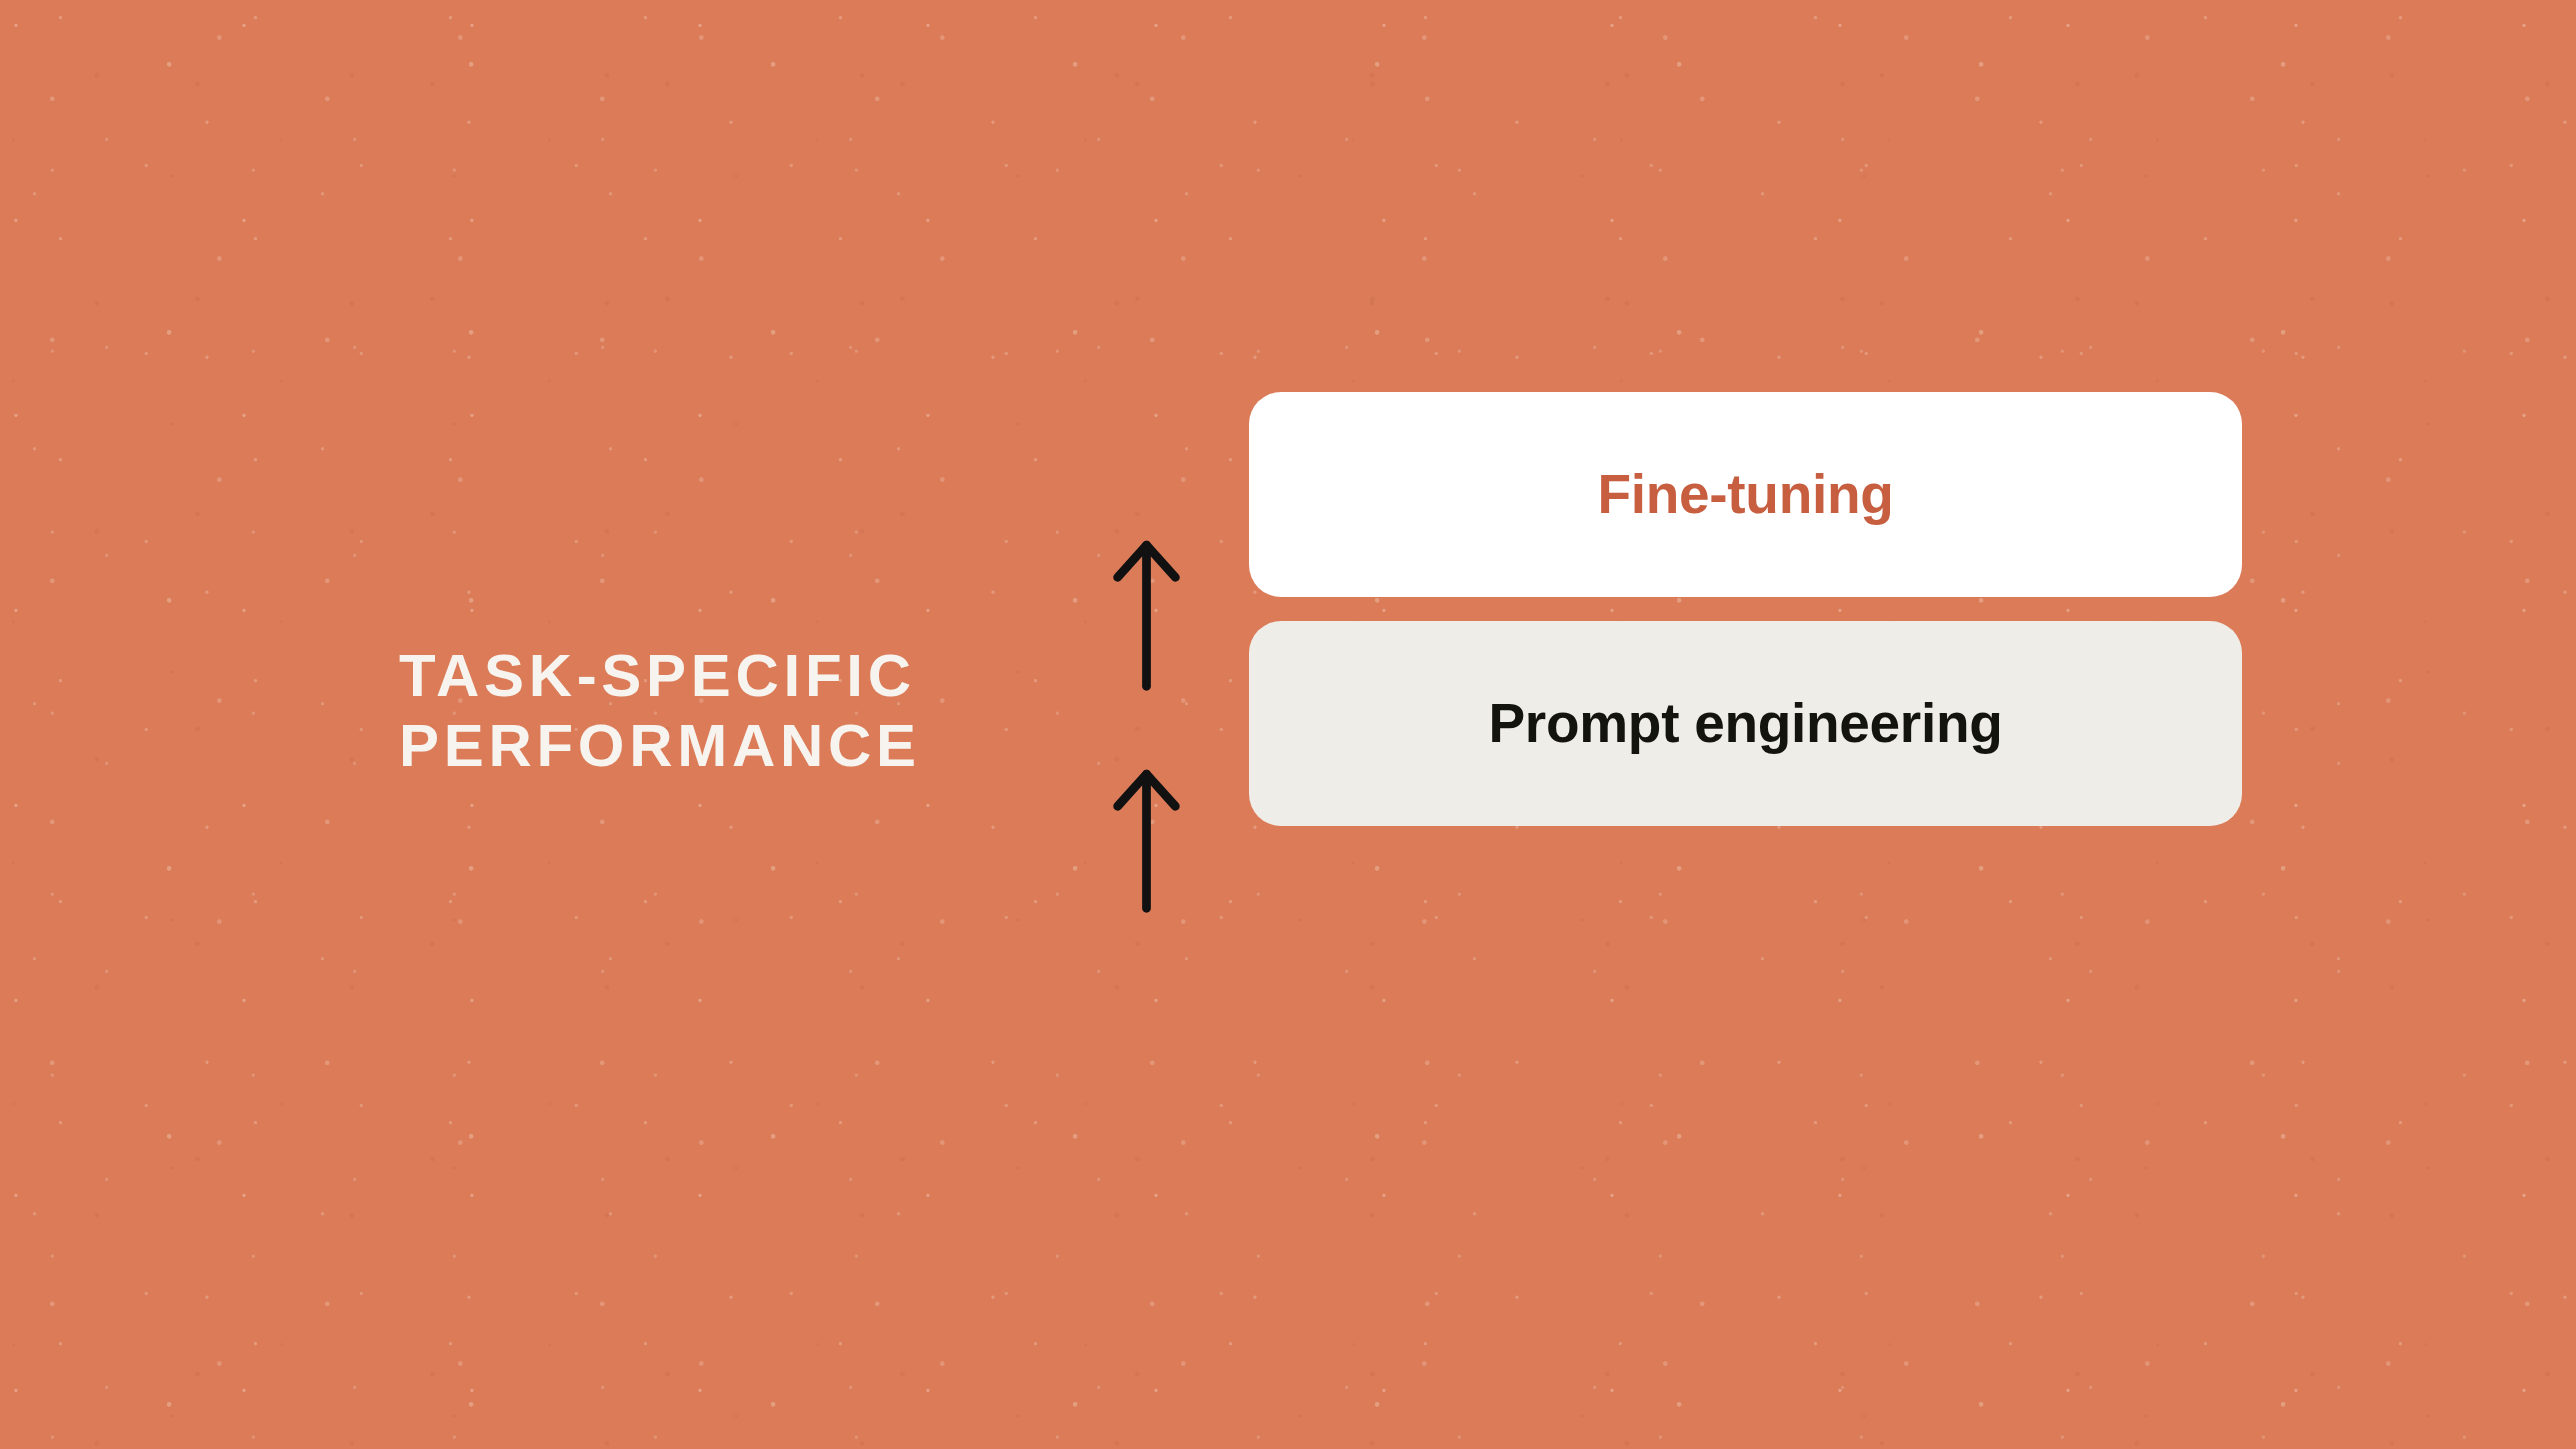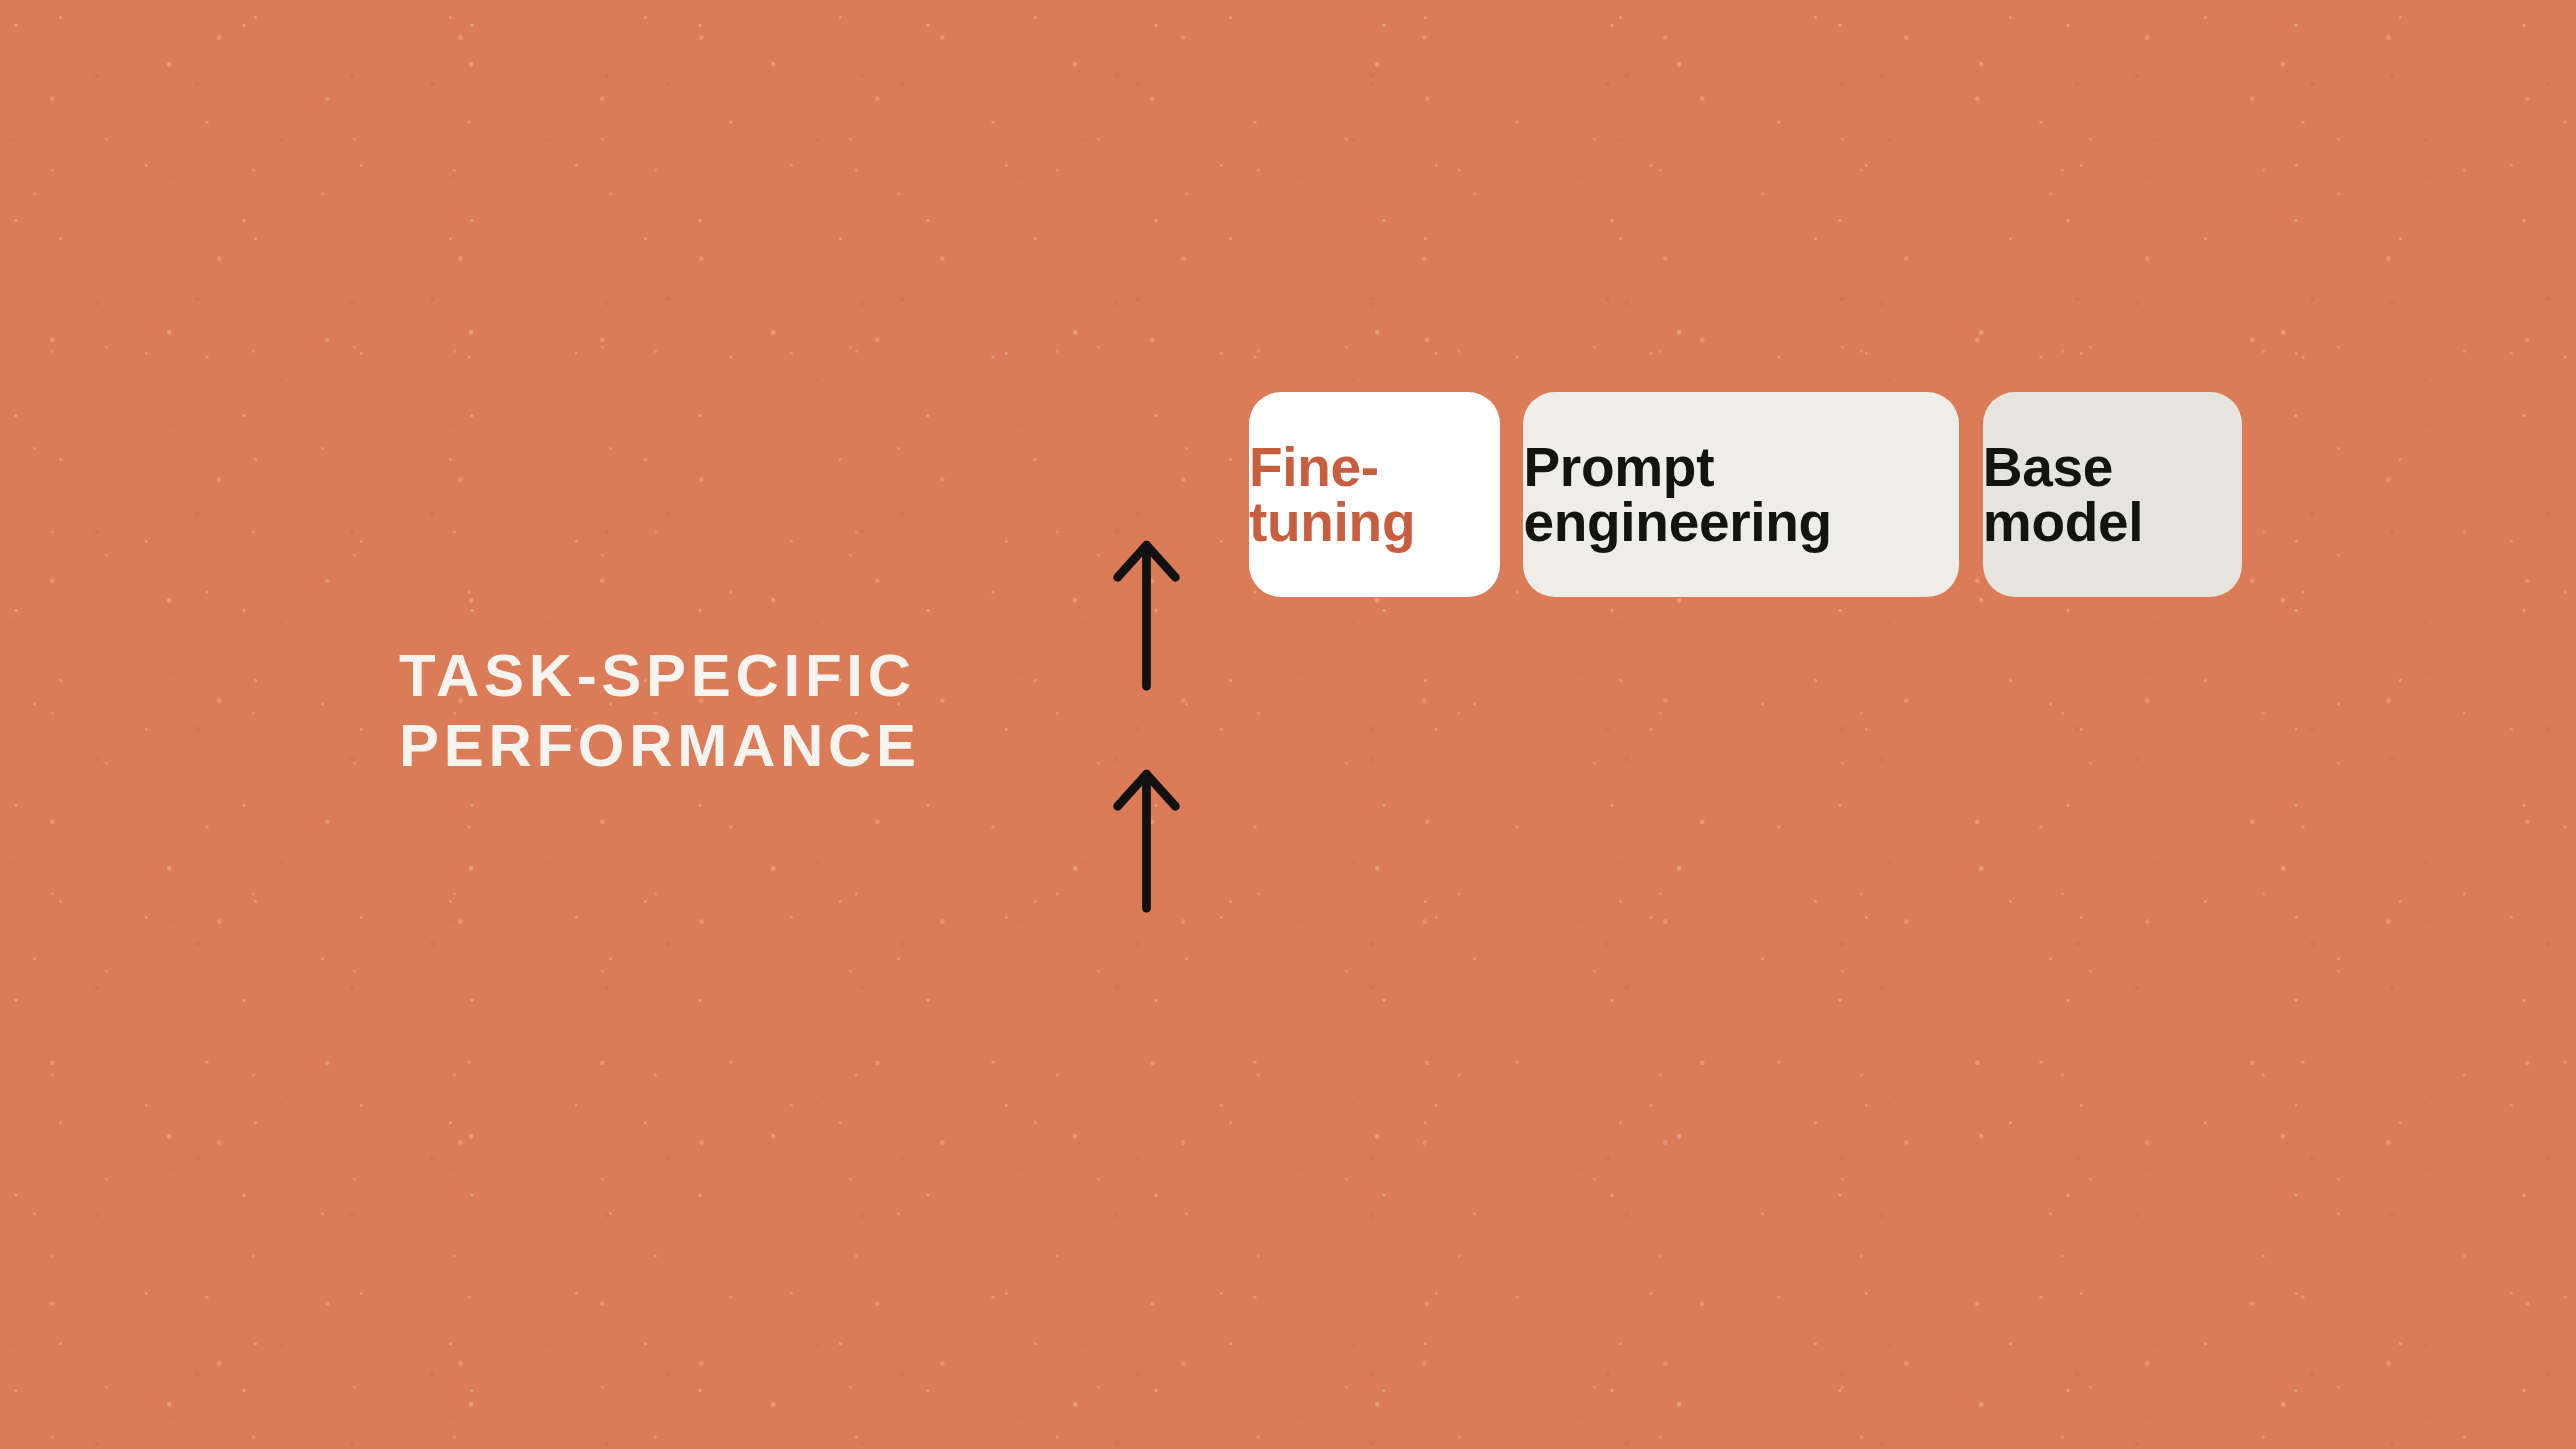--- a/index.html
+++ b/index.html
@@ -70,21 +70,21 @@
   #arrow-lower { top: 766px; height: 149px; }
   .arrow svg { display: block; width: 100%; height: 100%; overflow: visible; }
 
   
   #card-stack {
     position: absolute;
     left: 1249px;
     top: 392px;
     width: 993px;
     display: flex;
-    flex-direction: row;
+    flex-direction: column;
     gap: 23.5px;
   }
 
   .card {
     height: 205px;
     border-radius: 32px;
     display: flex;
     align-items: center;
     justify-content: center;
     box-sizing: border-box;
@@ -128,20 +128,17 @@
   <div id="card-stack">
 
     <div class="card" id="card-fine-tuning" style="background-color: rgb(255, 255, 255);">
       <span class="card-label" style="color: rgb(198, 94, 63);">Fine-tuning</span>
     </div>
 
     <div class="card" id="card-prompt-engineering" style="background-color: rgb(239, 237, 232); align-items: center;">
       <span class="card-label" style="color: rgb(20, 20, 15);">Prompt engineering</span>
     </div>
 
-    <div class="card" id="card-base-model" style="background-color: rgb(229, 229, 222);">
-      <span class="card-label" style="color: rgb(20, 20, 15);">Base model</span>
-    </div>
 
   </div>
 
 </div>
 
 
 </body></html>

